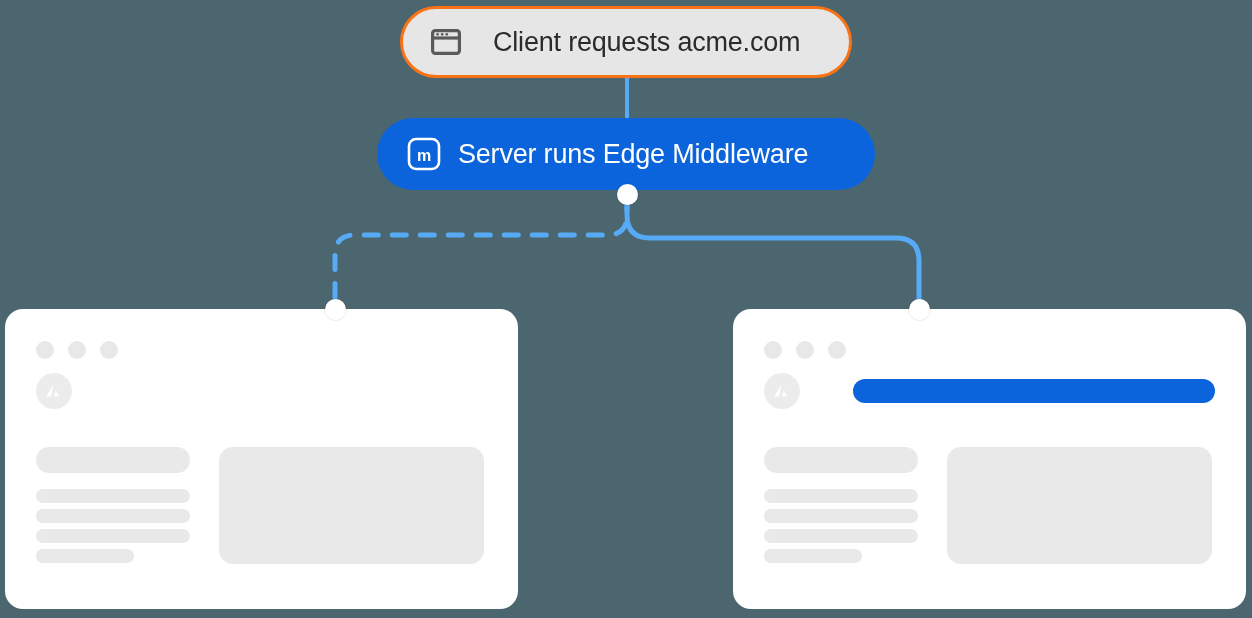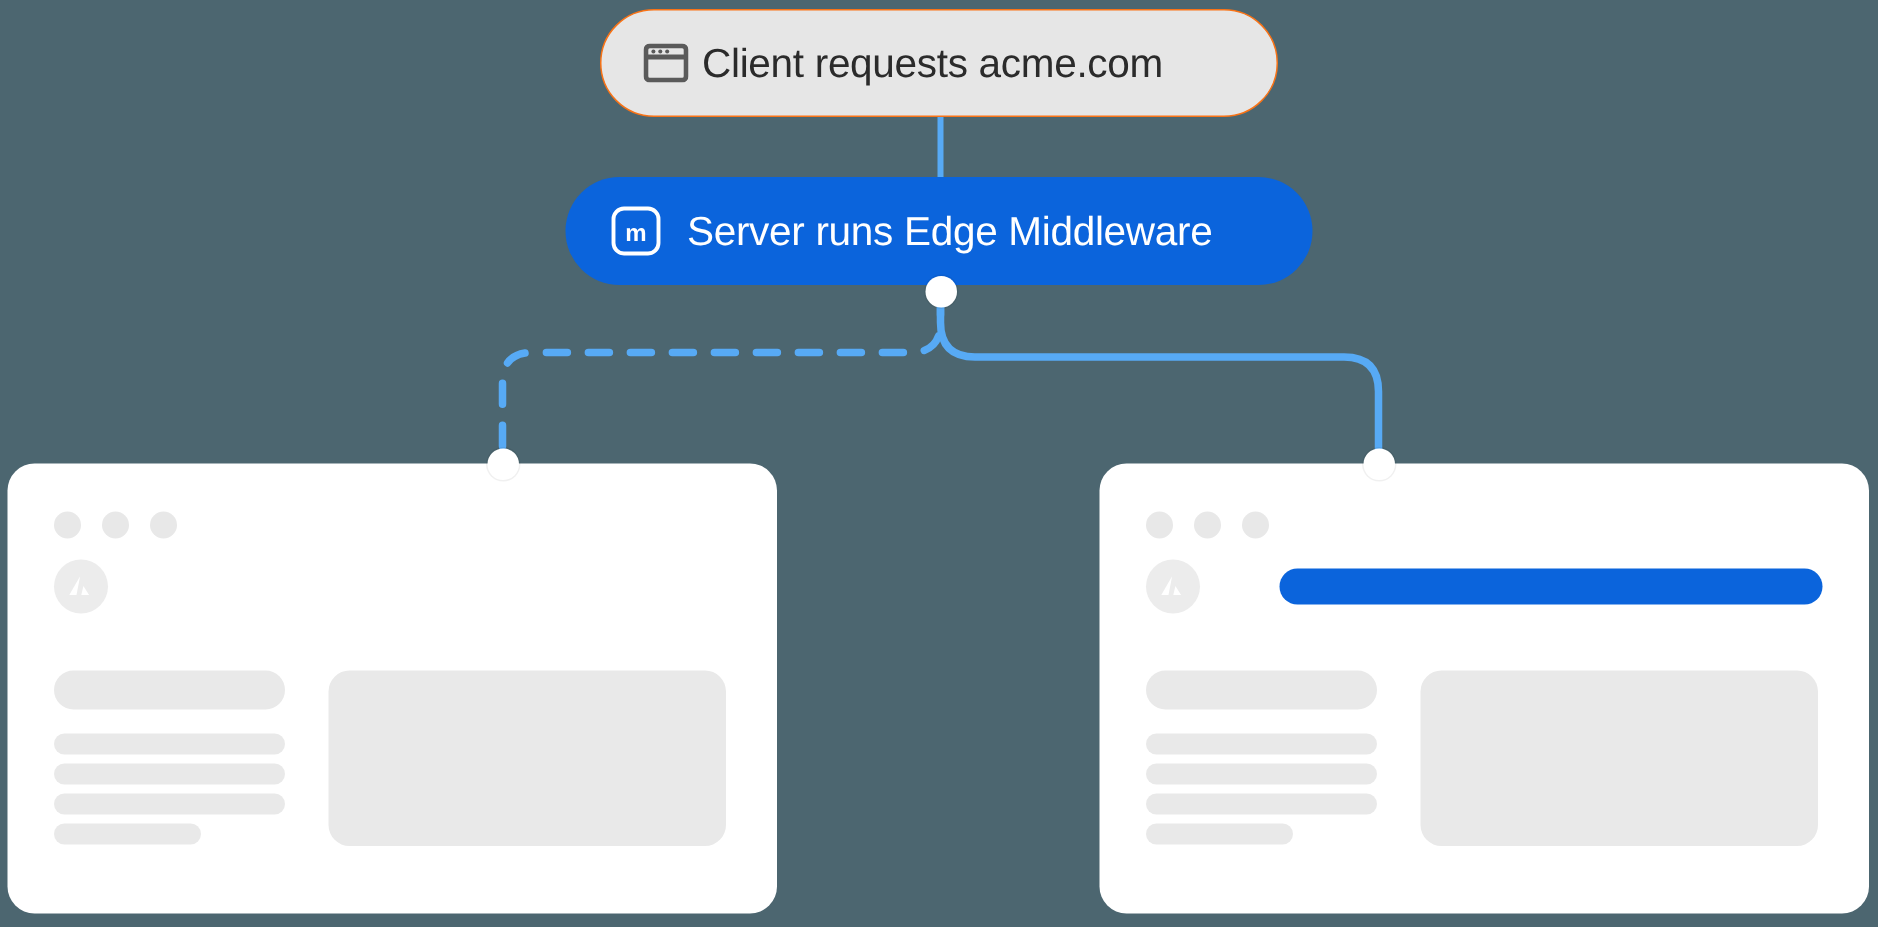--- a/index.html
+++ b/index.html
@@ -36,23 +36,23 @@
     align-items: center;
     box-sizing: border-box;
     border-radius: 999px;
   }
   .pill-client {
     left: 400px;
     top: 6px;
     width: 452px;
     height: 72px;
     background: #e6e6e6;
-    border: 1px solid #f97316;
+    border: 3px solid #f97316;
     padding-left: 28px;
-    gap: 9px;
+    gap: 32px;
   }
   .pill-server {
     left: 377px;
     top: 118px;
     width: 498px;
     height: 72px;
     background: #0b64dc;
     padding-left: 30px;
     gap: 17px;
   }

